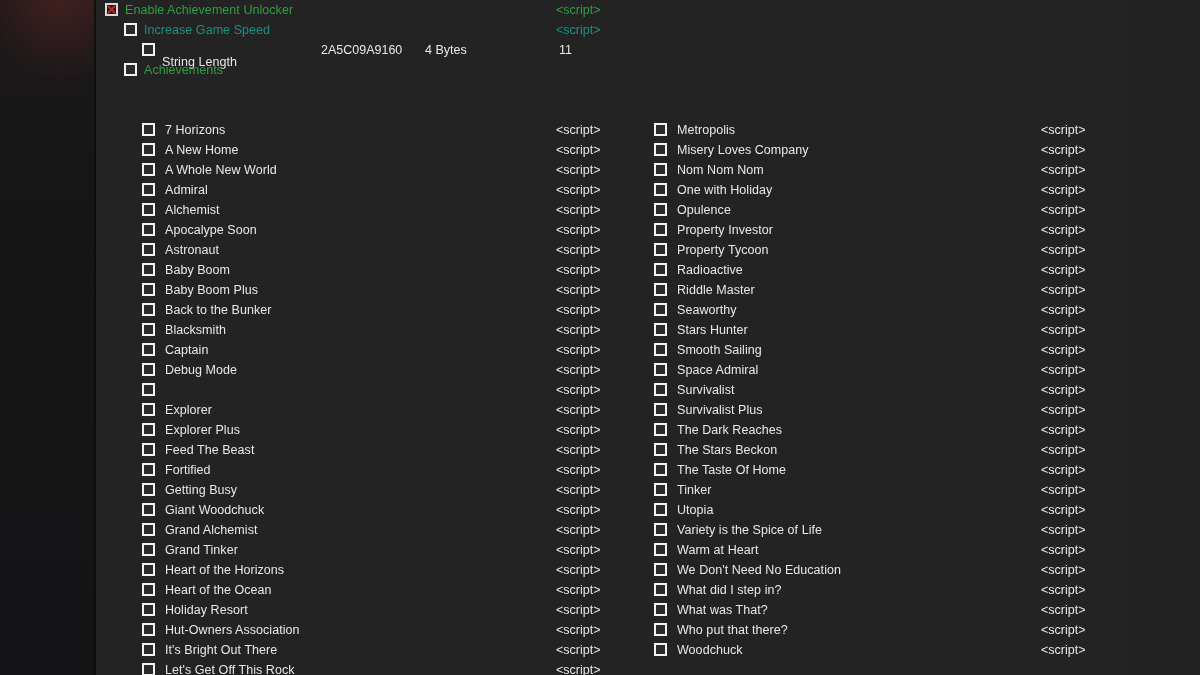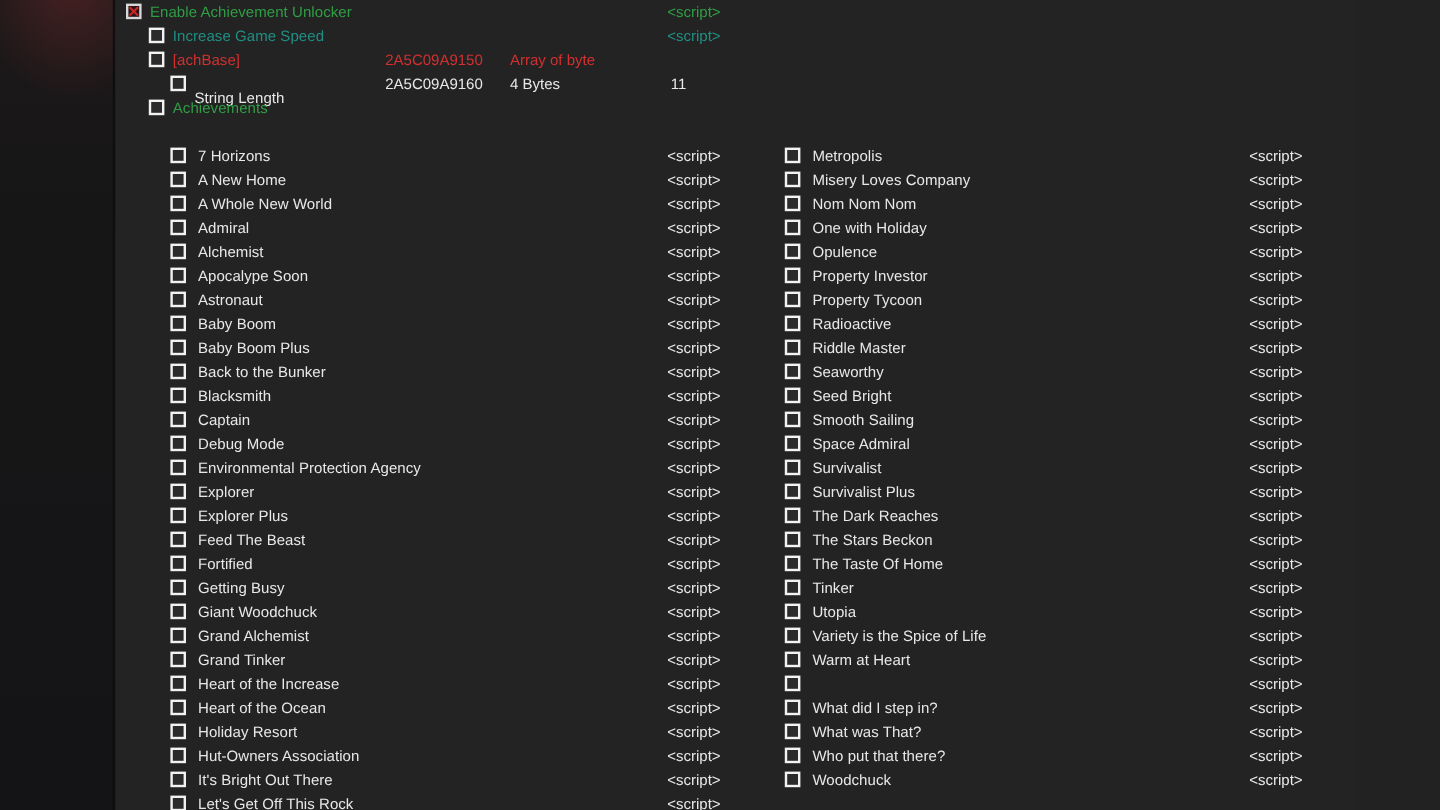--- a/index.html
+++ b/index.html
@@ -170,26 +170,20 @@
             </svg>
           </div>
           <span class="lbl c-green">Enable Achievement Unlocker</span>
           <span class="col-script-left c-green">&lt;script&gt;</span>
         </div>
         <div class="row i1">
           <div class="cb"></div>
           <span class="lbl c-teal">Increase Game Speed</span>
           <span class="col-script-left c-teal">&lt;script&gt;</span>
         </div>
-        <div class="row i1">
-          <div class="cb"></div>
-          <span class="lbl c-red">[achBase]</span>
-          <span class="col-addr c-red">2A5C09A9150</span>
-          <span class="col-type c-red">Array of byte</span>
-        </div>
         <div class="row i2">
           <div class="cb"></div>
           <span class="lbl c-white">String Length</span>
           <span class="col-addr c-white">2A5C09A9160</span>
           <span class="col-type c-white">4 Bytes</span>
           <span class="col-value c-white">11</span>
         </div>
         <div class="row i1">
           <div class="cb"></div>
           <span class="lbl c-green">Achievements</span>
@@ -258,21 +252,20 @@
             <span class="lbl">Captain</span>
             <span class="sc">&lt;script&gt;</span>
           </div>
           <div class="ach-row">
             <div class="cb"></div>
             <span class="lbl">Debug Mode</span>
             <span class="sc">&lt;script&gt;</span>
           </div>
           <div class="ach-row">
             <div class="cb"></div>
-            <span class="lbl">Environmental Protection Agency</span>
             <span class="sc">&lt;script&gt;</span>
           </div>
           <div class="ach-row">
             <div class="cb"></div>
             <span class="lbl">Explorer</span>
             <span class="sc">&lt;script&gt;</span>
           </div>
           <div class="ach-row">
             <div class="cb"></div>
             <span class="lbl">Explorer Plus</span>
@@ -303,21 +296,21 @@
             <span class="lbl">Grand Alchemist</span>
             <span class="sc">&lt;script&gt;</span>
           </div>
           <div class="ach-row">
             <div class="cb"></div>
             <span class="lbl">Grand Tinker</span>
             <span class="sc">&lt;script&gt;</span>
           </div>
           <div class="ach-row">
             <div class="cb"></div>
-            <span class="lbl">Heart of the Increase</span>
+            <span class="lbl">Heart of the Horizons</span>
             <span class="sc">&lt;script&gt;</span>
           </div>
           <div class="ach-row">
             <div class="cb"></div>
             <span class="lbl">Heart of the Ocean</span>
             <span class="sc">&lt;script&gt;</span>
           </div>
           <div class="ach-row">
             <div class="cb"></div>
             <span class="lbl">Holiday Resort</span>
@@ -385,21 +378,21 @@
             <span class="lbl">Riddle Master</span>
             <span class="sc">&lt;script&gt;</span>
           </div>
           <div class="ach-row">
             <div class="cb"></div>
             <span class="lbl">Seaworthy</span>
             <span class="sc">&lt;script&gt;</span>
           </div>
           <div class="ach-row">
             <div class="cb"></div>
-            <span class="lbl">Seed Bright</span>
+            <span class="lbl">Stars Hunter</span>
             <span class="sc">&lt;script&gt;</span>
           </div>
           <div class="ach-row">
             <div class="cb"></div>
             <span class="lbl">Smooth Sailing</span>
             <span class="sc">&lt;script&gt;</span>
           </div>
           <div class="ach-row">
             <div class="cb"></div>
             <span class="lbl">Space Admiral</span>
@@ -445,20 +438,21 @@
             <span class="lbl">Variety is the Spice of Life</span>
             <span class="sc">&lt;script&gt;</span>
           </div>
           <div class="ach-row">
             <div class="cb"></div>
             <span class="lbl">Warm at Heart</span>
             <span class="sc">&lt;script&gt;</span>
           </div>
           <div class="ach-row">
             <div class="cb"></div>
+            <span class="lbl">We Don't Need No Education</span>
             <span class="sc">&lt;script&gt;</span>
           </div>
           <div class="ach-row">
             <div class="cb"></div>
             <span class="lbl">What did I step in?</span>
             <span class="sc">&lt;script&gt;</span>
           </div>
           <div class="ach-row">
             <div class="cb"></div>
             <span class="lbl">What was That?</span>

